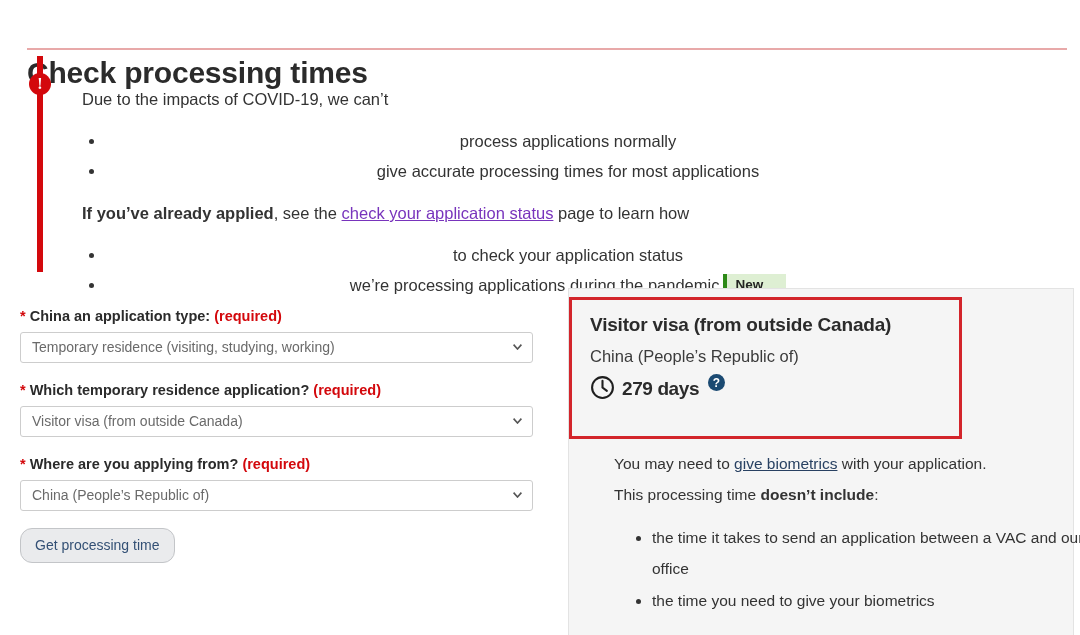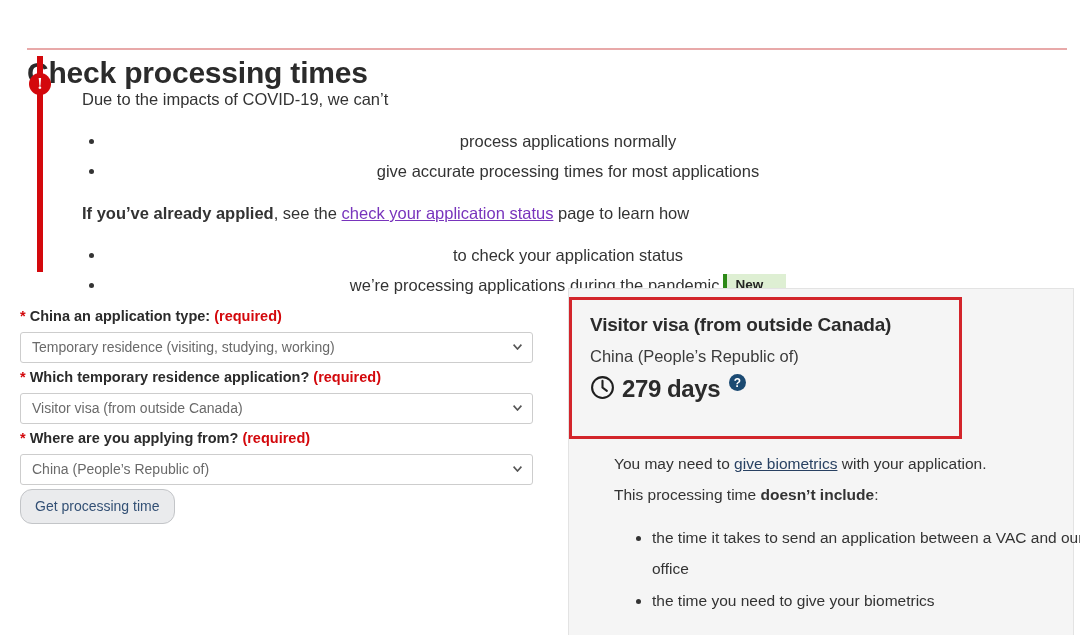--- a/index.html
+++ b/index.html
@@ -114,21 +114,21 @@
     color: #2b2b2b;
     margin: 0 0 6px 0;
     line-height: 20px;
   }
   .req-star { color: #d3080c; font-weight: bold; }
   .req-text { color: #d3080c; font-weight: bold; }
   .select-wrap {
     position: relative;
     width: 513px;
     height: 31px;
-    margin-bottom: 4px;
+    margin-bottom: 17px;
   }
   .select-box {
     width: 513px;
     height: 31px;
     box-sizing: border-box;
     border: 1px solid #cdcdcd;
     border-radius: 3px;
     background: #ffffff;
     color: #6a6a6a;
     font-family: "Liberation Sans", sans-serif;
@@ -198,21 +198,21 @@
     line-height: 28px;
     margin: 4px 0 0 0;
   }
   .result-time {
     display: flex;
     align-items: center;
     margin-top: 4px;
   }
   .clock-icon { flex: 0 0 auto; margin-right: 7px; }
   .time-value {
-    font-size: 24px;
+    font-size: 19px;
     font-weight: bold;
     color: #2b2b2b;
     letter-spacing: -0.4px;
     line-height: 30px;
   }
   .help-icon {
     margin-left: 9px;
     margin-top: -9px;
     flex: 0 0 auto;
     cursor: pointer;

